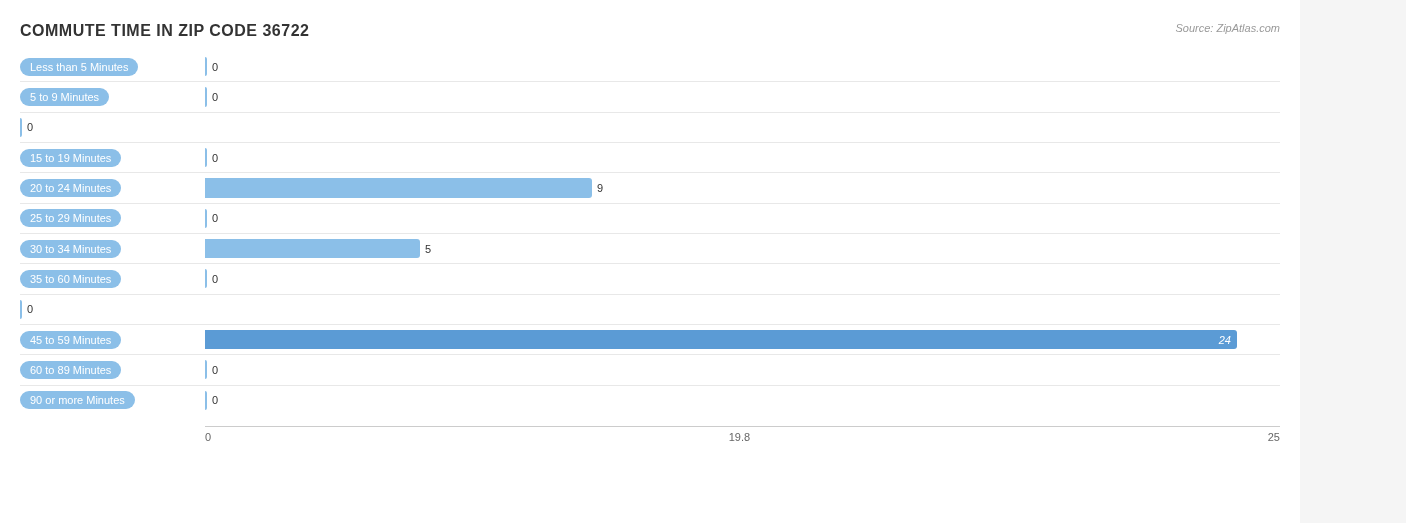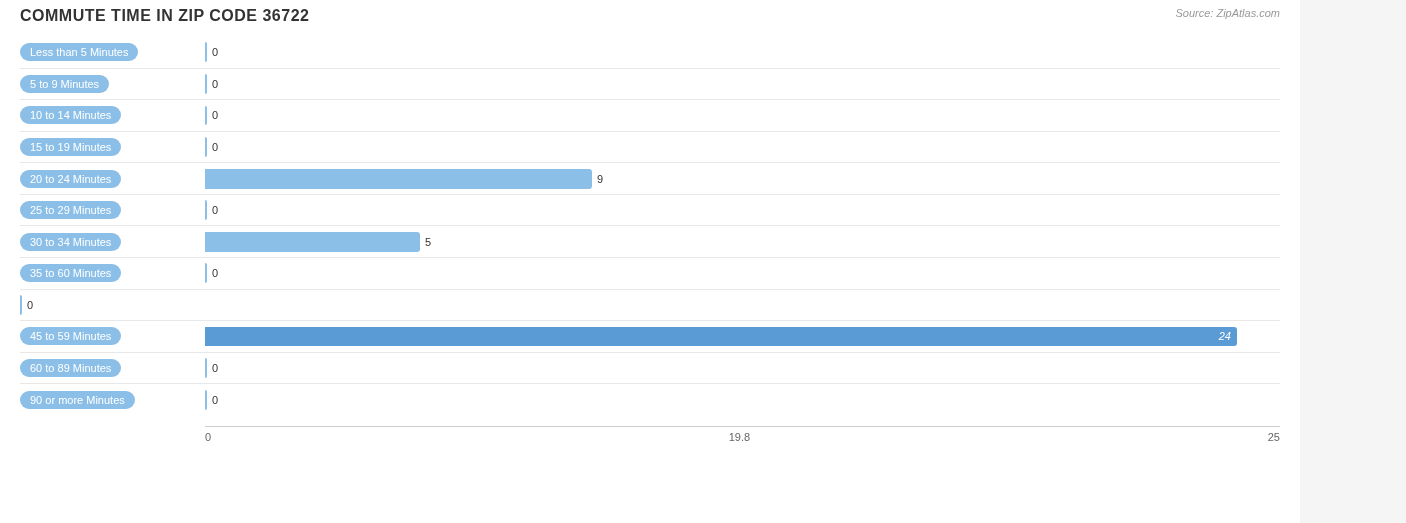--- a/index.html
+++ b/index.html
@@ -7,21 +7,21 @@
       background: #f5f5f5;
       font-family: Arial, sans-serif;
       width: 1406px;
       height: 523px;
       overflow: hidden;
     }
     .chart-container {
       background: #fff;
       width: 1300px;
       height: 523px;
-      padding: 7px 20px 40px 20px;
+      padding: 22px 20px 40px 20px;
       position: relative;
     }
     .chart-header {
       display: flex;
       justify-content: space-between;
       align-items: flex-start;
       margin-bottom: 12px;
     }
     .chart-title {
       font-size: 16px;
@@ -154,23 +154,20 @@
           <div class="bar-label">
             <span class="label-pill">5 to 9 Minutes</span>
           </div>
           <div class="bar-track">
             <div class="bar-fill zero">
               <span class="bar-value">0</span>
             </div>
           </div>
         </div>
         <div class="bar-row">
-          <div class="bar-label">
-            <span class="label-pill">10 to 14 Minutes</span>
-          </div>
           <div class="bar-track">
             <div class="bar-fill zero">
               <span class="bar-value">0</span>
             </div>
           </div>
         </div>
         <div class="bar-row">
           <div class="bar-label">
             <span class="label-pill">15 to 19 Minutes</span>
           </div>

